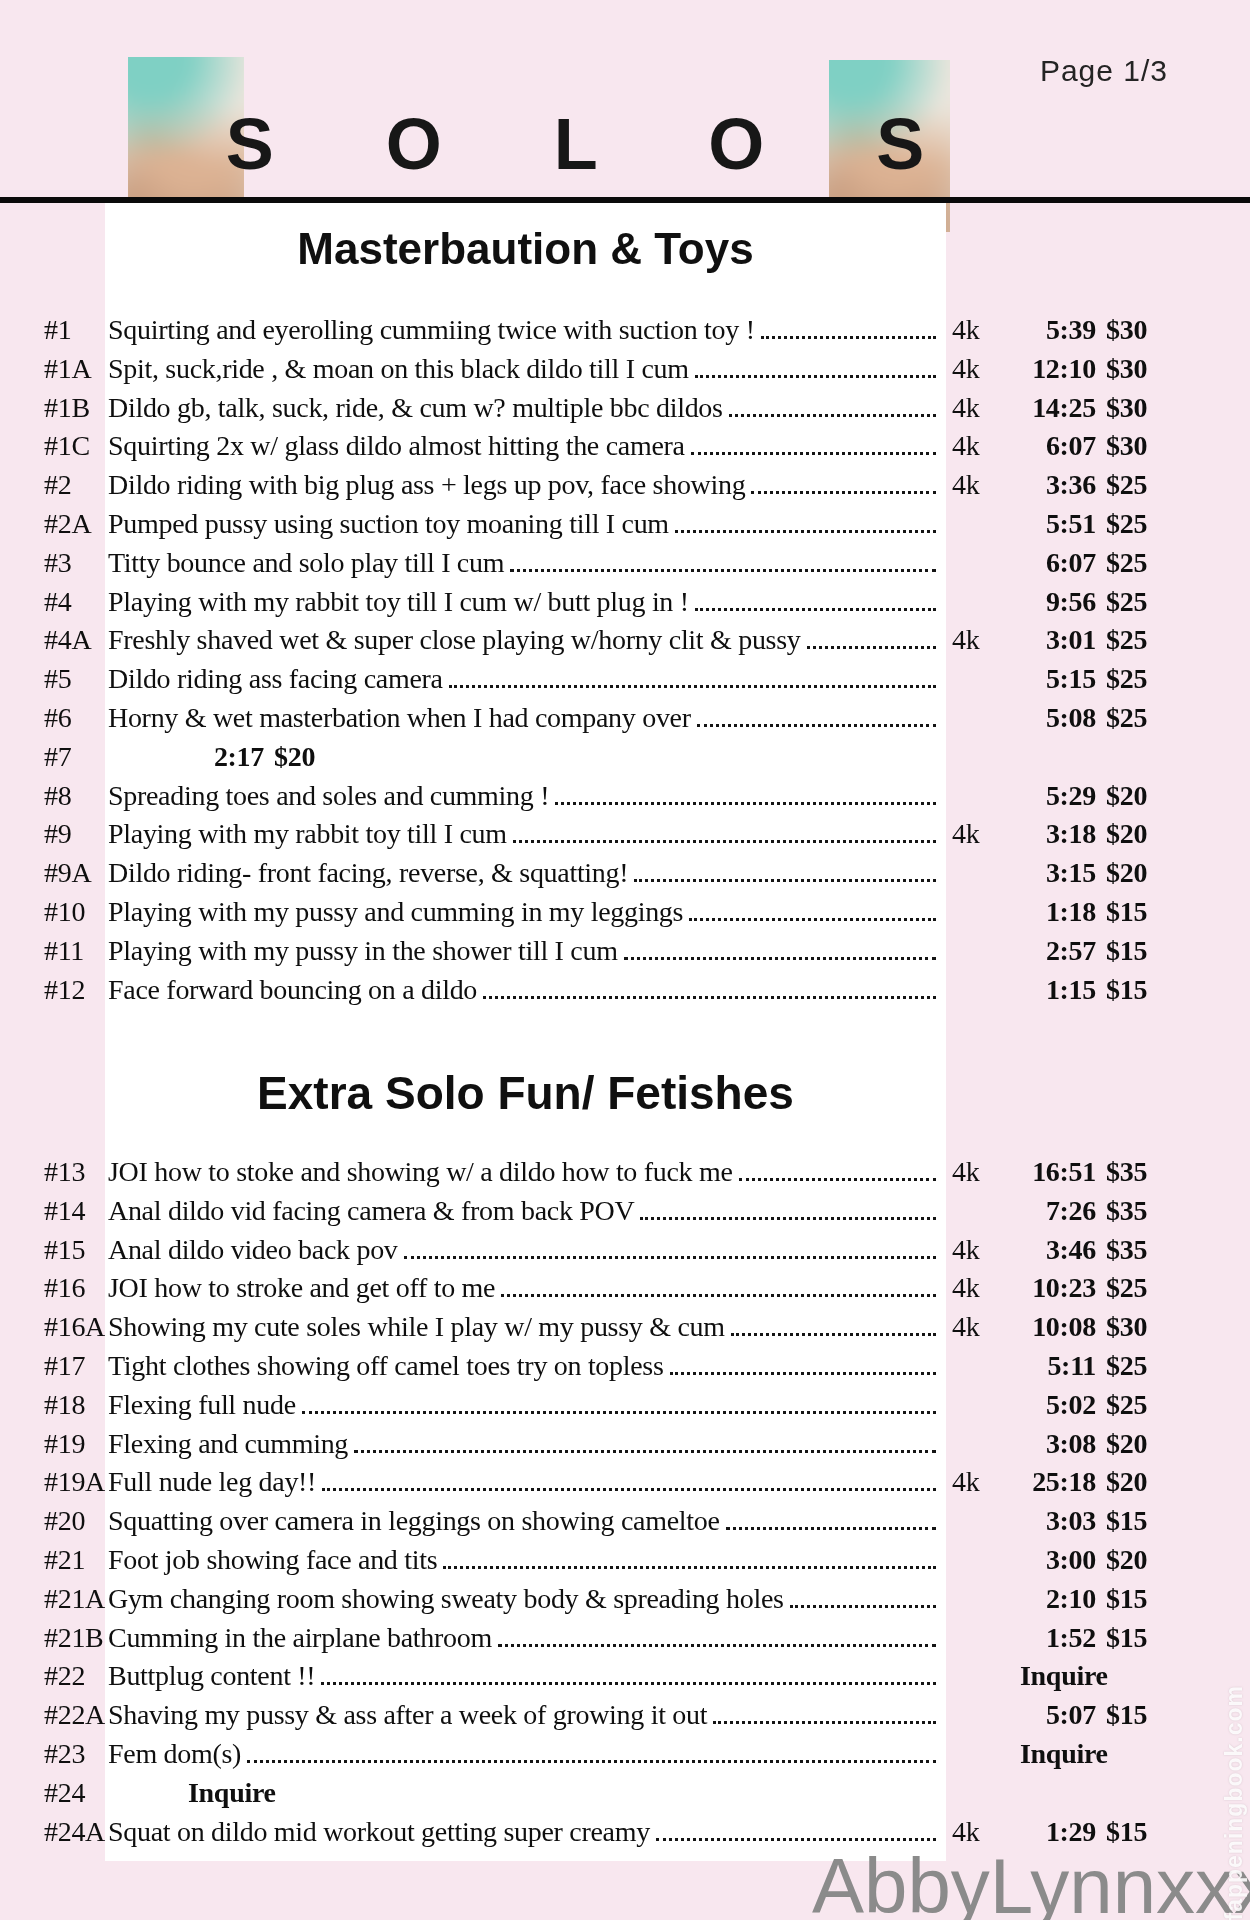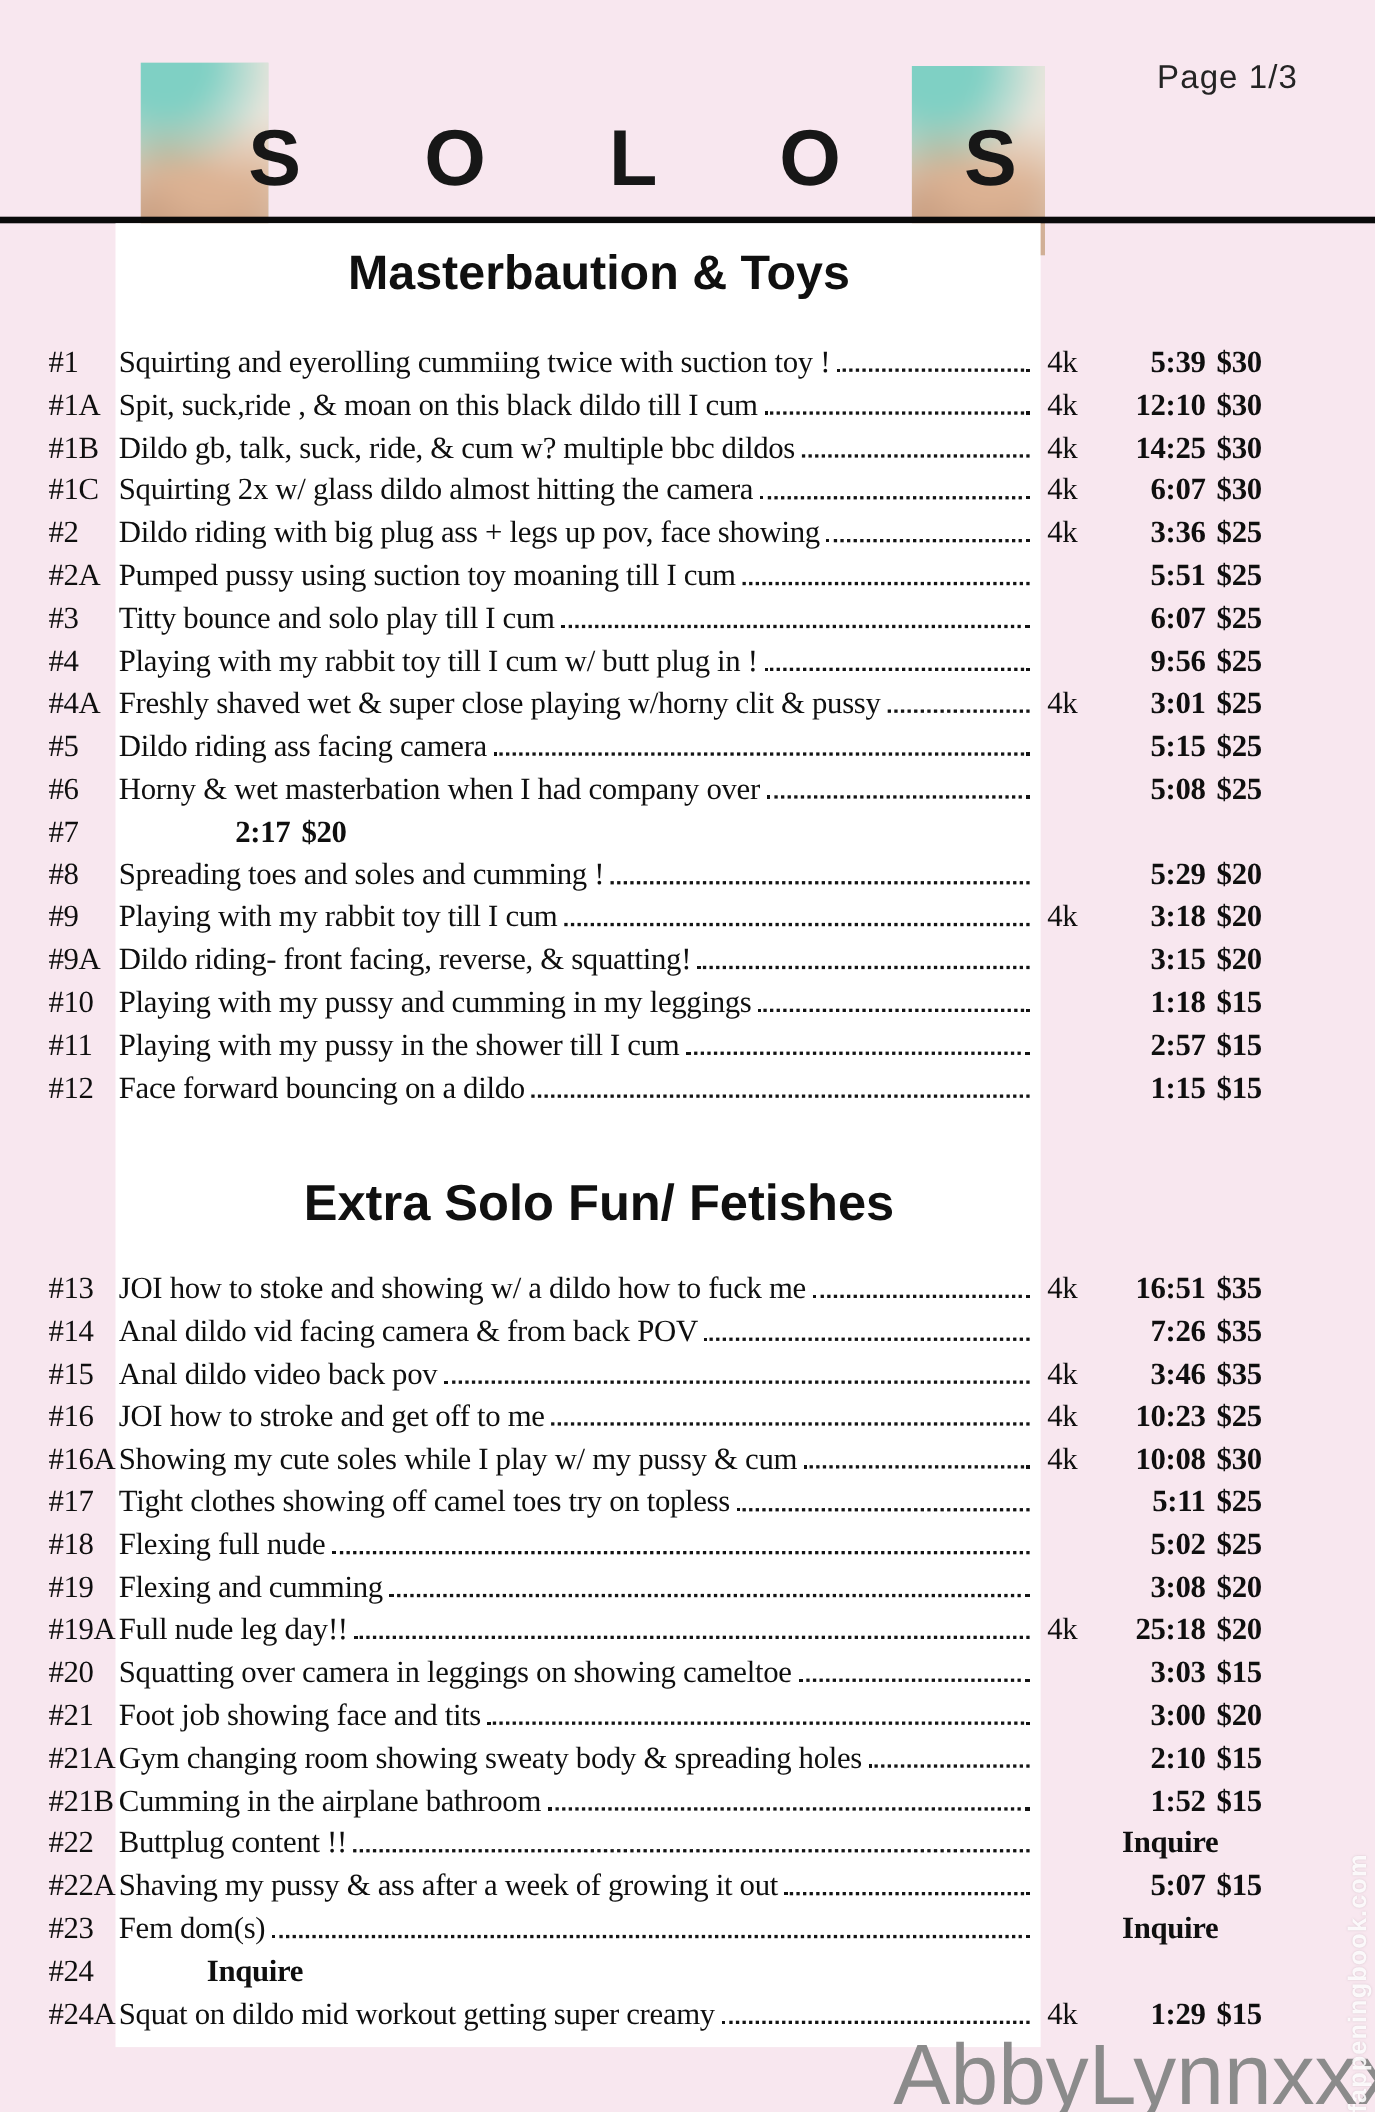--- a/index.html
+++ b/index.html
@@ -17,31 +17,31 @@
       radial-gradient(circle at 28% 14%, #7fd0c4 0 16%, transparent 42%),
       radial-gradient(circle at 78% 12%, #ece6dd 0 20%, transparent 46%),
       radial-gradient(circle at 55% 48%, #dcb293 0 26%, transparent 52%),
       radial-gradient(circle at 42% 82%, #caa083 0 24%, transparent 50%),
       linear-gradient(160deg,#b9ded6,#e6d5c4 58%,#d8c2ac);}
   .page-title{
     position:absolute;left:60px;top:96px;width:1030px;text-align:center;
     font-family:"Liberation Sans",sans-serif;font-weight:bold;
     font-size:72px;line-height:96px;letter-spacing:46px;text-indent:46px;color:#171717;}
   .page-label{
-    position:absolute;top:54px;right:70px;
+    position:absolute;top:54px;right:82px;
     font-family:"Liberation Sans",sans-serif;font-size:30px;color:#242424;letter-spacing:1px;}
   .rule{position:absolute;top:197px;left:0;width:1250px;height:6px;background:#0a0a0a;}
   .panel{position:absolute;top:203px;left:105px;width:841px;height:1658px;background:#ffffff;}
   
   .section{position:absolute;left:0;width:1250px;z-index:10;}
   #sec0{top:218px;}
   #sec1{top:1058px;}
   .section-title{
     margin:0 0 0 105px;width:841px;text-align:center;
-    font-family:"Liberation Sans",sans-serif;font-weight:bold;color:#101010;padding-left:19px;}
+    font-family:"Liberation Sans",sans-serif;font-weight:bold;color:#101010;}
   #sec0 .section-title{font-size:44px;line-height:62px;margin-bottom:34px;}
   #sec1 .section-title{font-size:46px;line-height:70px;margin-bottom:28px;}
   .rows{display:block;}
   .row{display:flex;align-items:baseline;height:38.8px;font-size:28px;letter-spacing:-0.3px;}
   .num{flex:0 0 64px;padding-left:44px;white-space:nowrap;}
   .mid{flex:0 0 832px;display:flex;align-items:baseline;overflow:hidden;}
   .desc{white-space:nowrap;}
   .fill{flex:1 1 auto;min-width:10px;border-bottom:3px dotted #141414;margin:0 4px 6px 6px;height:1px;}
   .k4{flex:0 0 52px;padding-left:12px;white-space:nowrap;}
   .time{flex:0 0 76px;margin-left:16px;text-align:right;font-weight:bold;white-space:nowrap;}

